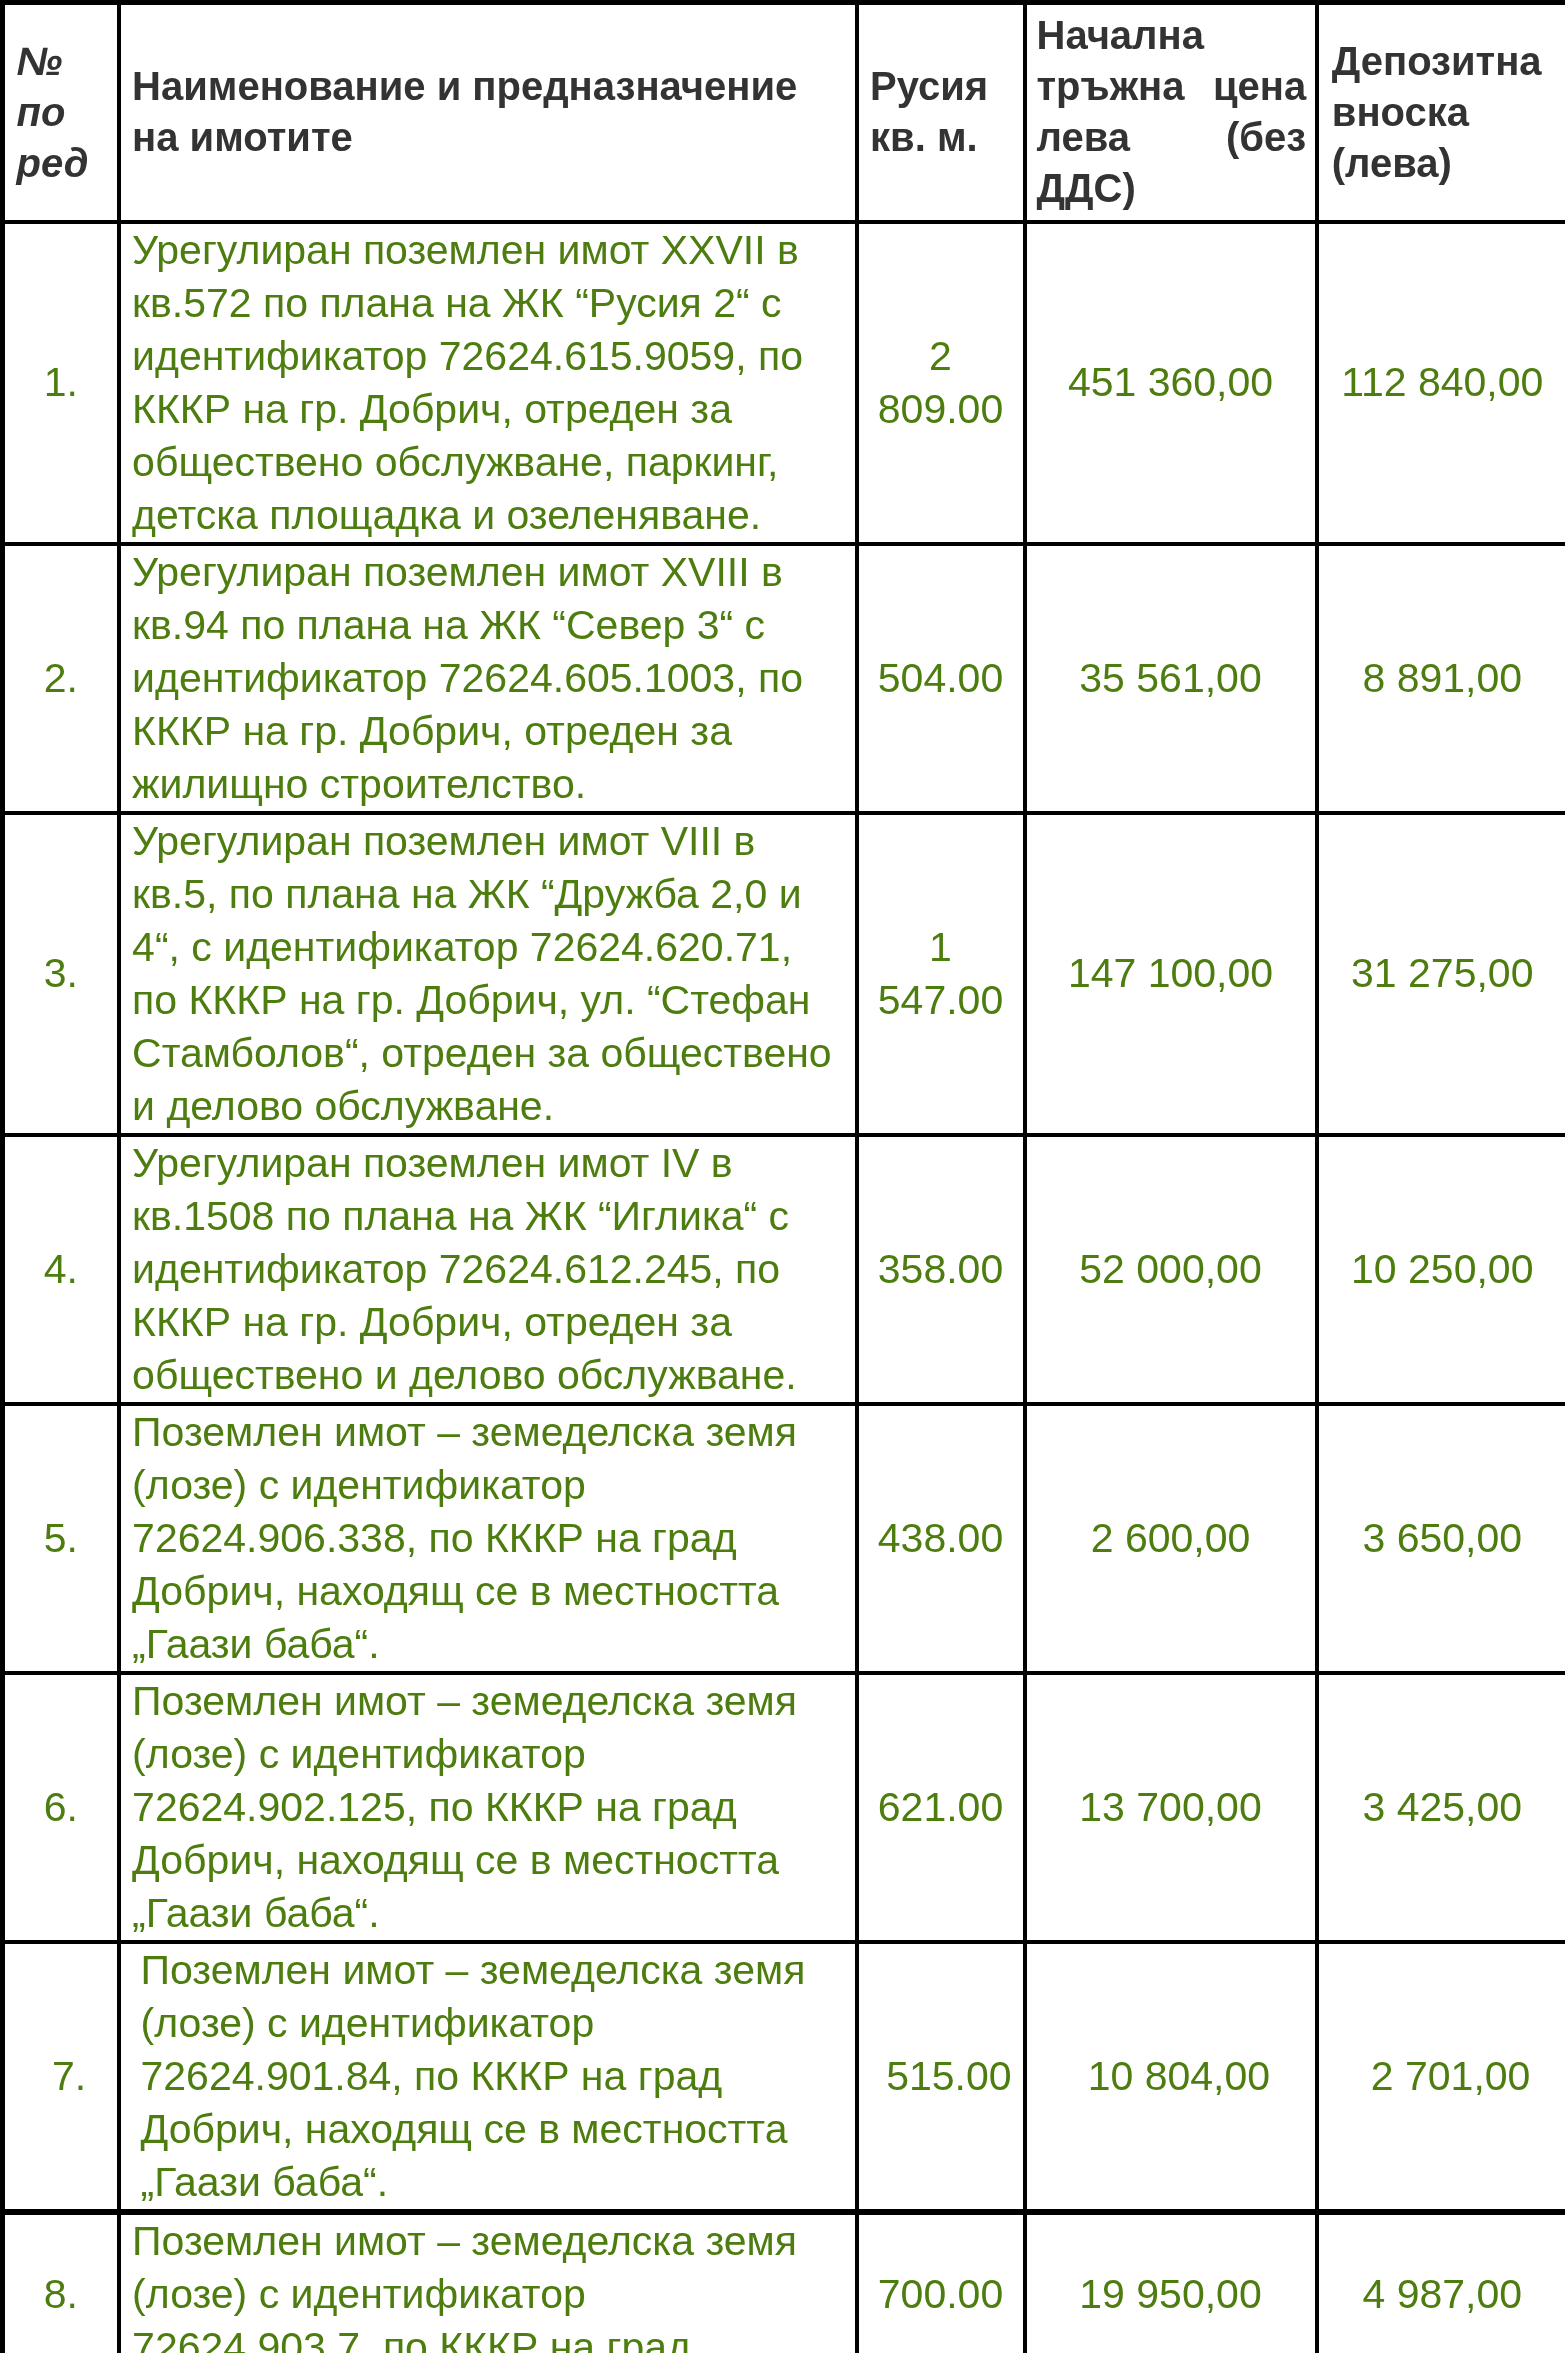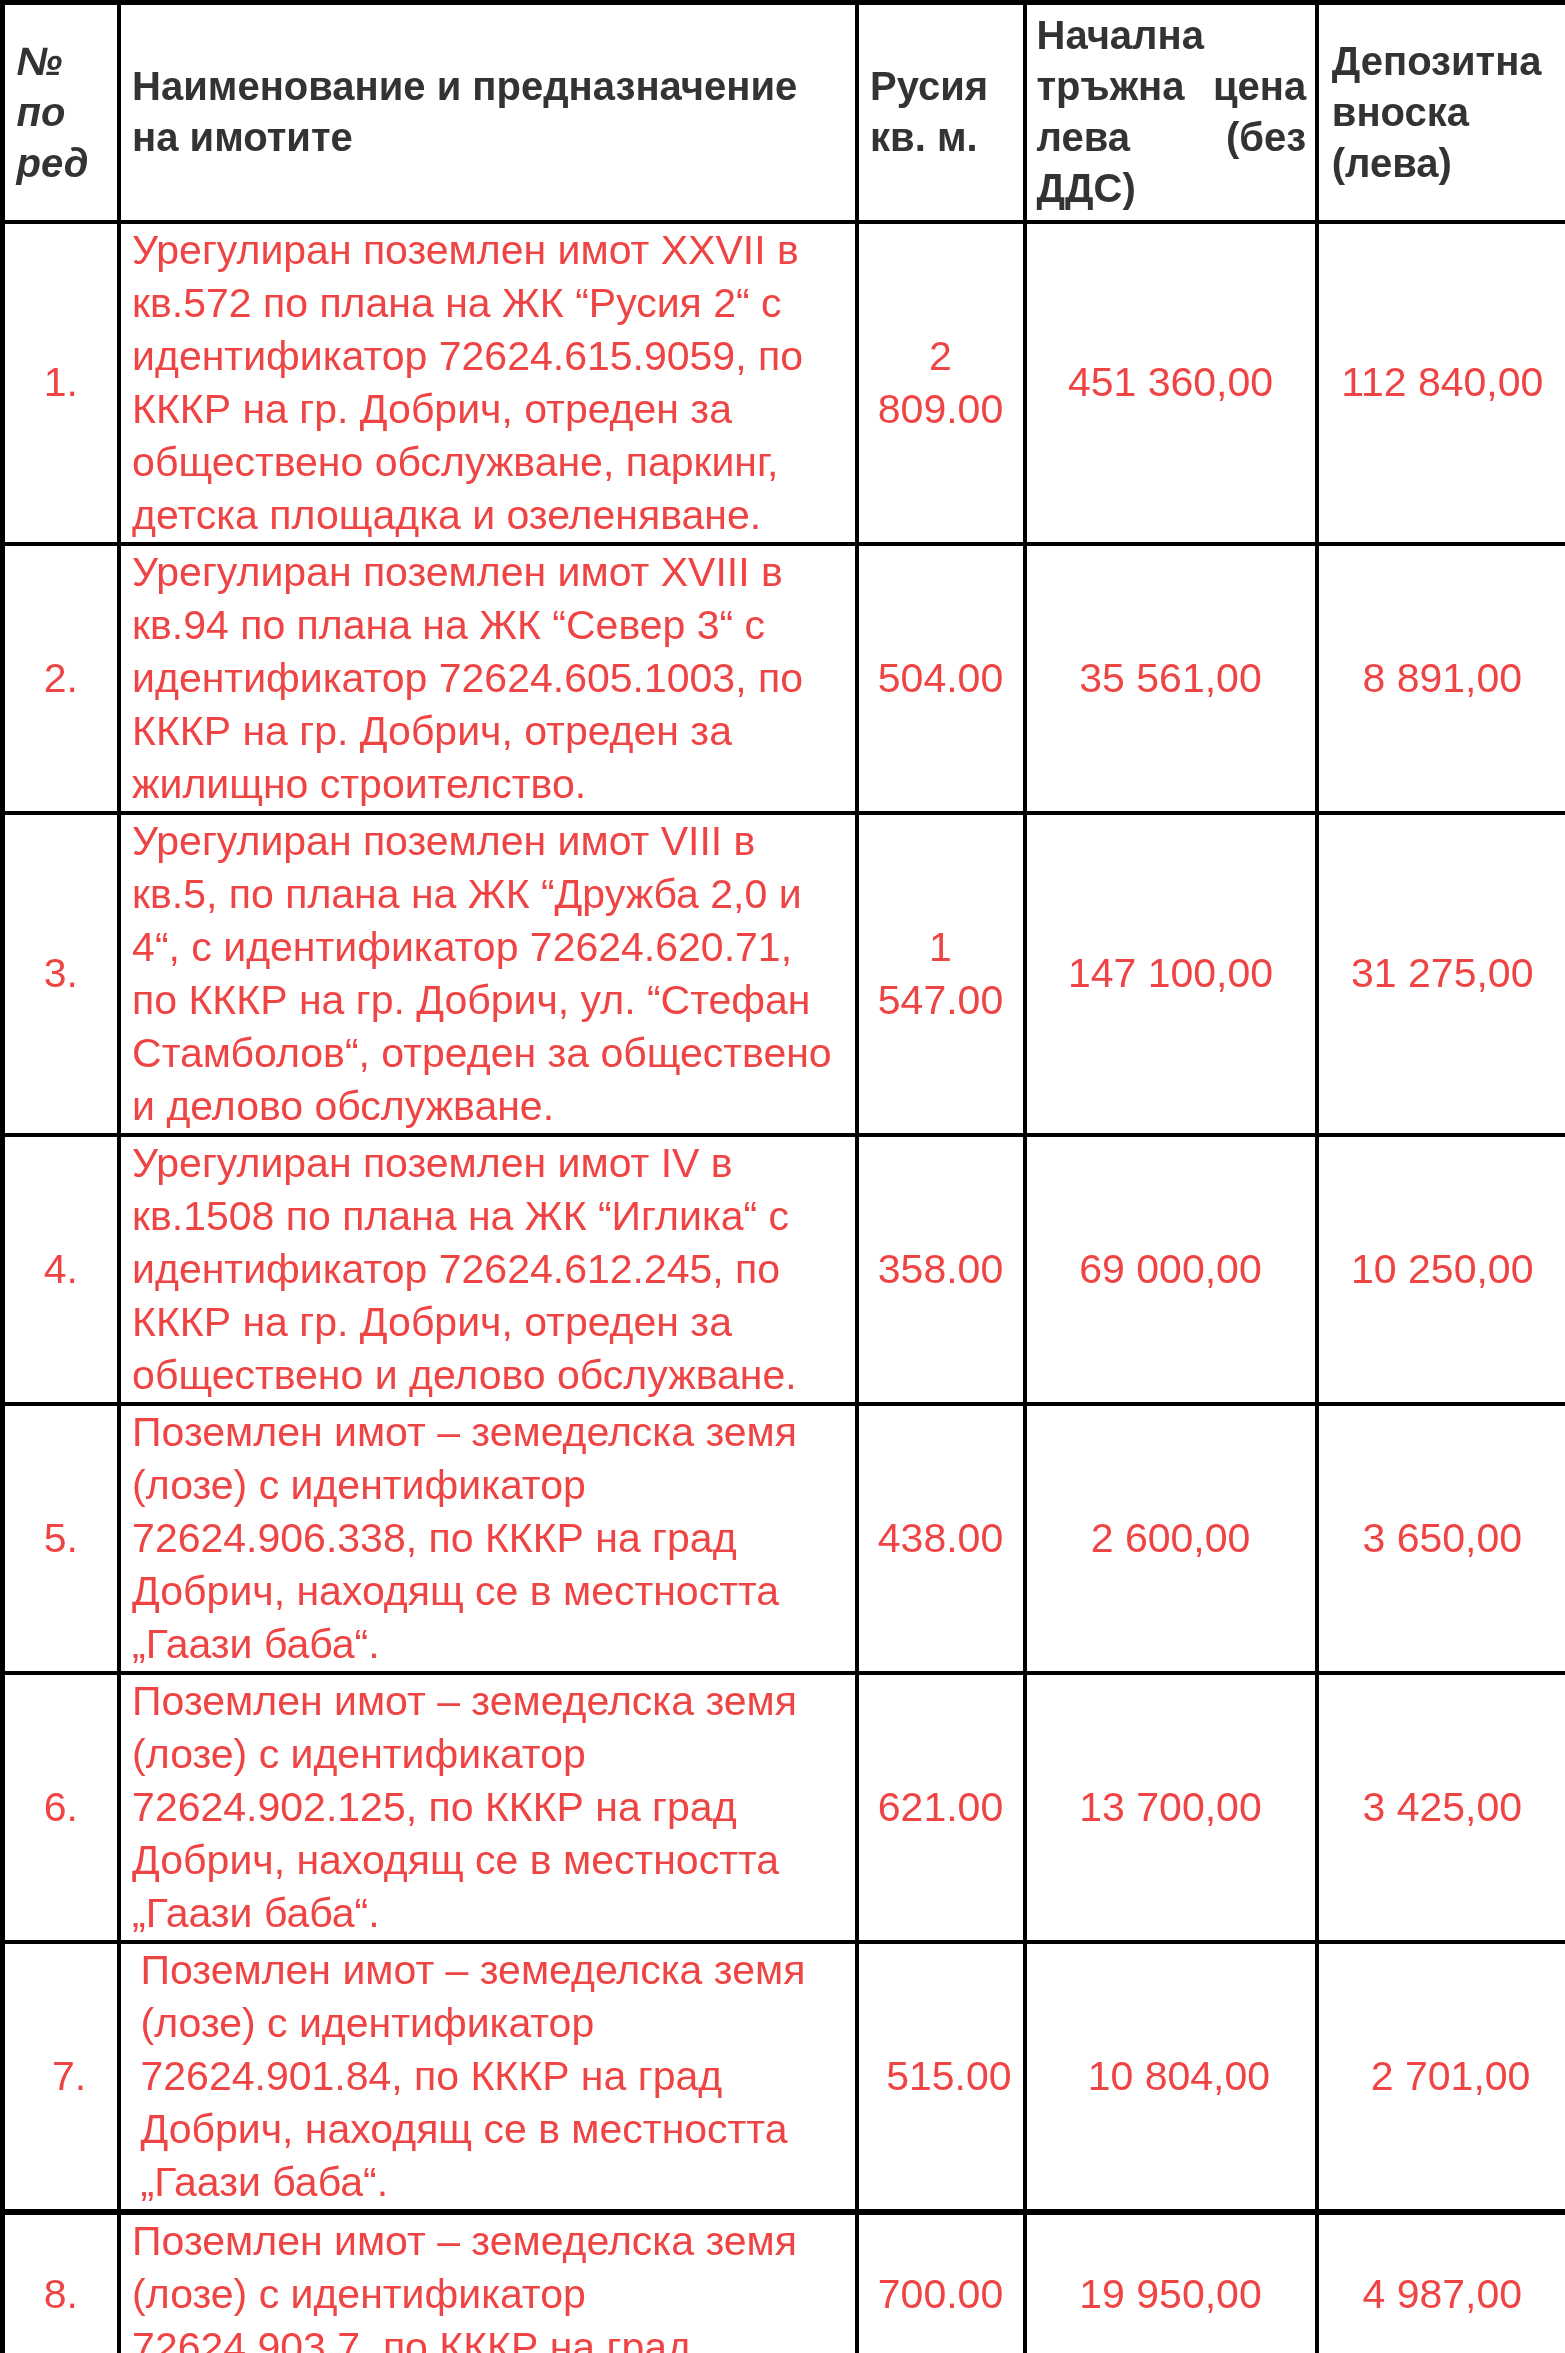--- a/index.html
+++ b/index.html
@@ -50,21 +50,21 @@
   tbody tr:nth-child(3) { height: 316px; }
   tbody tr:nth-child(4) { height: 265px; }
   tbody tr:nth-child(5) { height: 265px; }
   tbody tr:nth-child(6) { height: 267px; }
   tbody tr:nth-child(7) { height: 266px; }
   tbody tr:nth-child(7) td { border-bottom: 6.6px solid #000; padding-left: 20px; }
 
   tbody td {
     font-size: 41px;
     line-height: 53px;
-    color: #ef4444;
+    color: #4d7c0f;
     vertical-align: middle;
     margin-top: 40px;
   }
   td.cell-num {
     text-align: center;
     padding: 0 3.3px;
   }
   td.cell-desc {
     text-align: left;
     vertical-align: top;
@@ -117,21 +117,21 @@
         <td class="cell-num">3.</td>
         <td class="cell-desc">Урегулиран поземлен имот VIII в кв.5, по плана на ЖК “Дружба 2,0 и 4“, с идентификатор 72624.620.71, по КККР на гр. Добрич, ул. “Стефан Стамболов“, отреден за обществено и делово обслужване.</td>
         <td class="cell-area">1 547.00</td>
         <td class="cell-price">147 100,00</td>
         <td class="cell-dep">31 275,00</td>
       </tr>
       <tr>
         <td class="cell-num">4.</td>
         <td class="cell-desc">Урегулиран поземлен имот IV в кв.1508 по плана на ЖК “Иглика“ с идентификатор 72624.612.245, по КККР на гр. Добрич, отреден за обществено и делово обслужване.</td>
         <td class="cell-area">358.00</td>
-        <td class="cell-price">69 000,00</td>
+        <td class="cell-price">52 000,00</td>
         <td class="cell-dep">10 250,00</td>
       </tr>
       <tr>
         <td class="cell-num">5.</td>
         <td class="cell-desc">Поземлен имот – земеделска земя (лозе) с идентификатор 72624.906.338, по КККР на град Добрич, находящ се в местността „Гаази баба“.</td>
         <td class="cell-area">438.00</td>
         <td class="cell-price">2 600,00</td>
         <td class="cell-dep">3 650,00</td>
       </tr>
       <tr>

